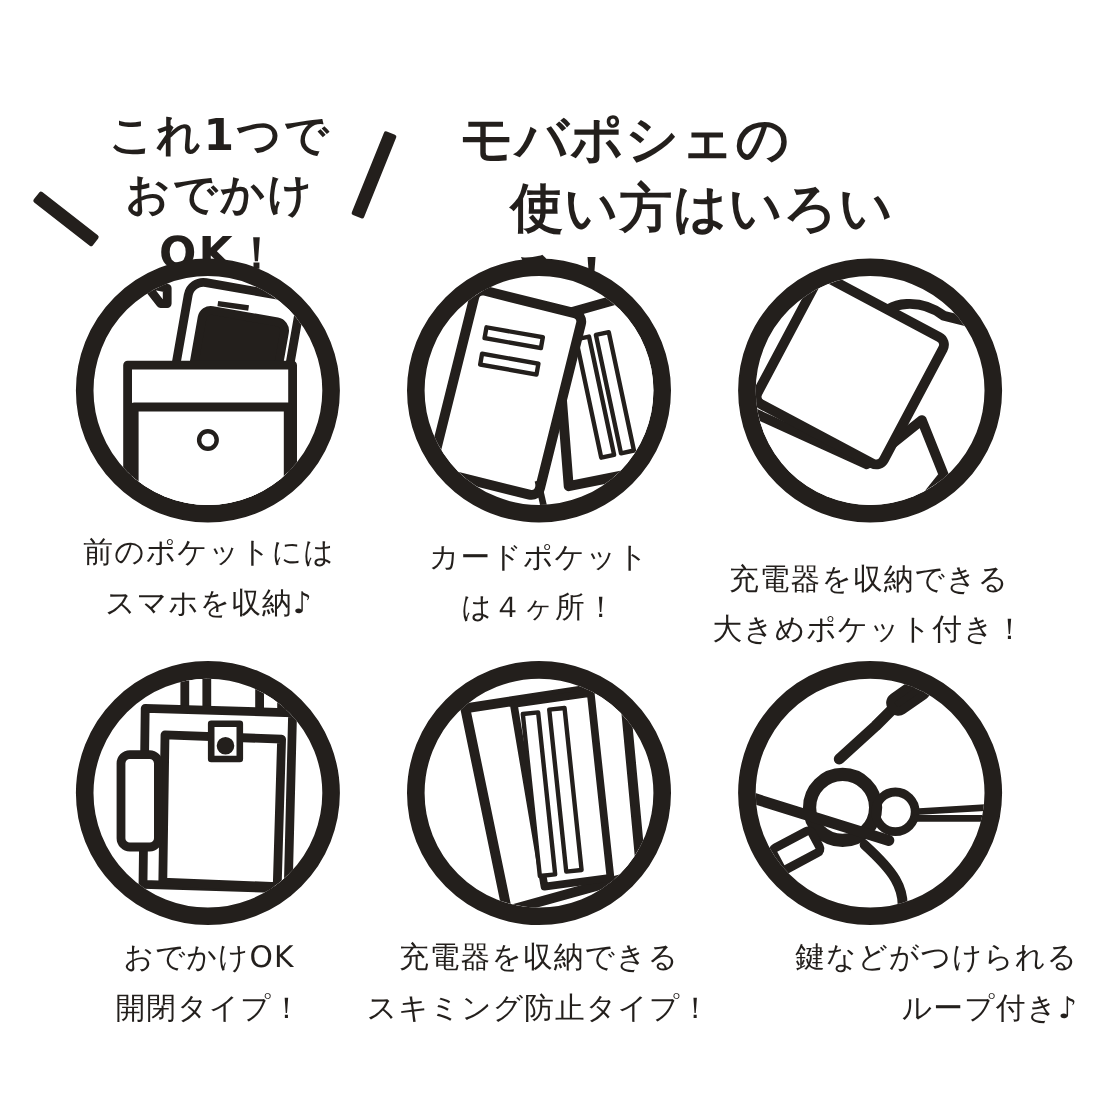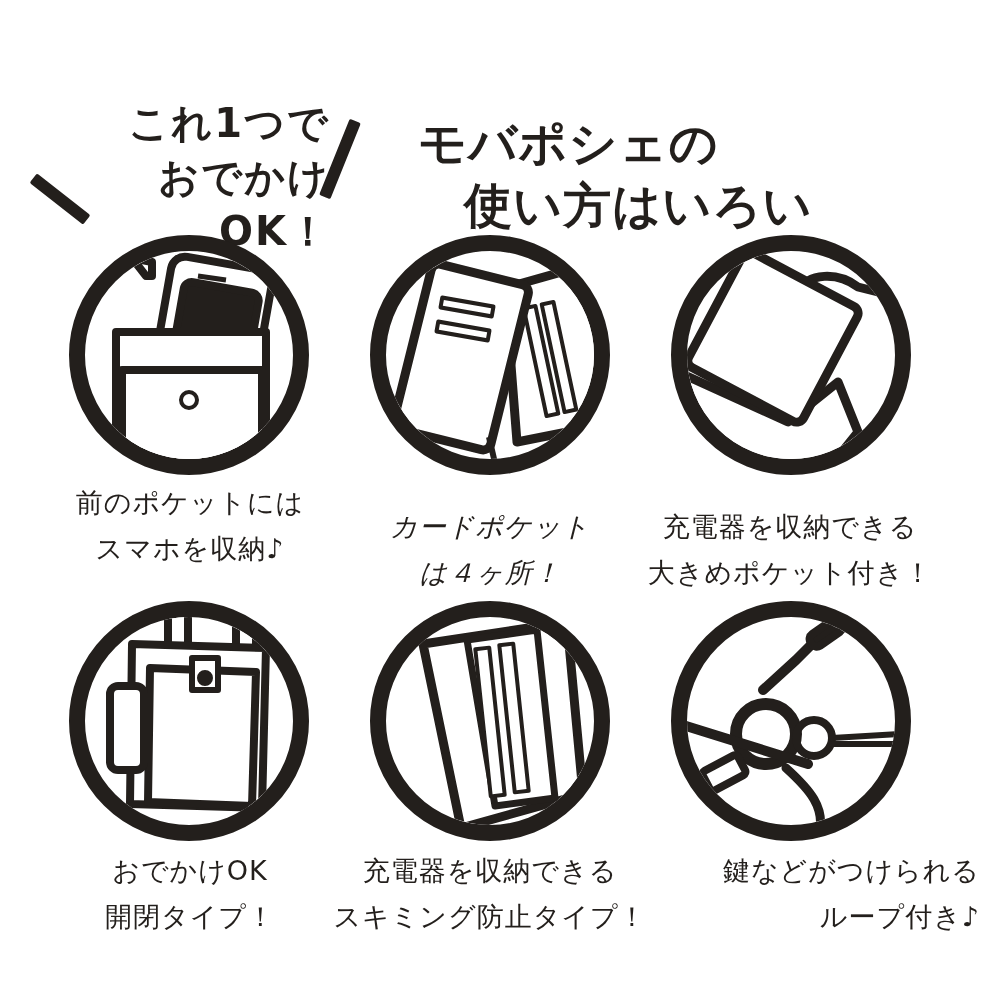--- a/index.html
+++ b/index.html
@@ -1,32 +1,32 @@
 <!DOCTYPE html>
 <html><head>
 <meta charset="utf-8">
 <style>
   html, body { margin: 0; padding: 0; background: #ffffff; }
   body { width: 1000px; height: 1000px; position: relative; overflow: hidden;
          font-family: "DejaVu Sans", sans-serif; color: #231f1c; }
   .abs { position: absolute; }
   .tag { font-weight: bold; font-size: 40px; line-height: 54px; text-align: center; letter-spacing: 2px; }
-  .title { font-weight: bold; font-size: 48px; line-height: 62px; letter-spacing: 1px; margin-top: 16px; }
+  .title { font-weight: bold; font-size: 48px; line-height: 62px; letter-spacing: 1px; }
   .slash { position: absolute; width: 12px; background: #231f1c; border-radius: 2px; }
   .circle { position: absolute; width: 246px; height: 246px; }
   .circle svg { width: 100%; height: 100%; display: block; }
   .caption { position: absolute; width: 320px; text-align: center; font-size: 27px; line-height: 46px; letter-spacing: 1px; }
 </style>
 </head>
 <body>
 
 <div class="slash" style="left:54px; top:165px; height:68px; transform: rotate(-52deg);"></div>
 <div class="slash" style="left:334px; top:118px; height:82px; transform: rotate(22deg);"></div>
 
-<div class="abs tag" style="left:70px; top:96px; width:260px;text-align:right;">
+<div class="abs tag" style="left:70px; top:96px; width:260px;">
   <div>これ1つで</div>
   <div>おでかけOK！</div>
 </div>
 
 <div class="abs title" style="left:418px; top:96px; width:480px;">
   <div>モバポシェの</div>
   <div style="padding-left:46px;">使い方はいろいろ！</div>
 </div>
 
 <div class="circle" style="left:66px; top:232px;">
@@ -77,21 +77,21 @@
       <rect x="40" y="40" width="130" height="130" rx="8" transform="rotate(28 105 105)"></rect>
       <path d="M20,80 L40,40" fill="none"></path>
     </g>
   </svg>
 </div>
 
 <div class="caption" style="left:30px; top:480px;">
   <div>前のポケットには</div>
   <div>スマホを収納♪</div>
 </div>
-<div class="caption" style="left:330px; top:504px;font-style:italic;">
+<div class="caption" style="left:330px; top:484px;">
   <div>カードポケット</div>
   <div>は４ヶ所！</div>
 </div>
 <div class="caption" style="left:620px; top:480px; width:340px;margin-top:24px;">
   <div>充電器を収納できる</div>
   <div>大きめポケット付き！</div>
 </div>
 
 <div class="circle" style="left:66px; top:598px;">
   <svg viewBox="0 0 246 246">

